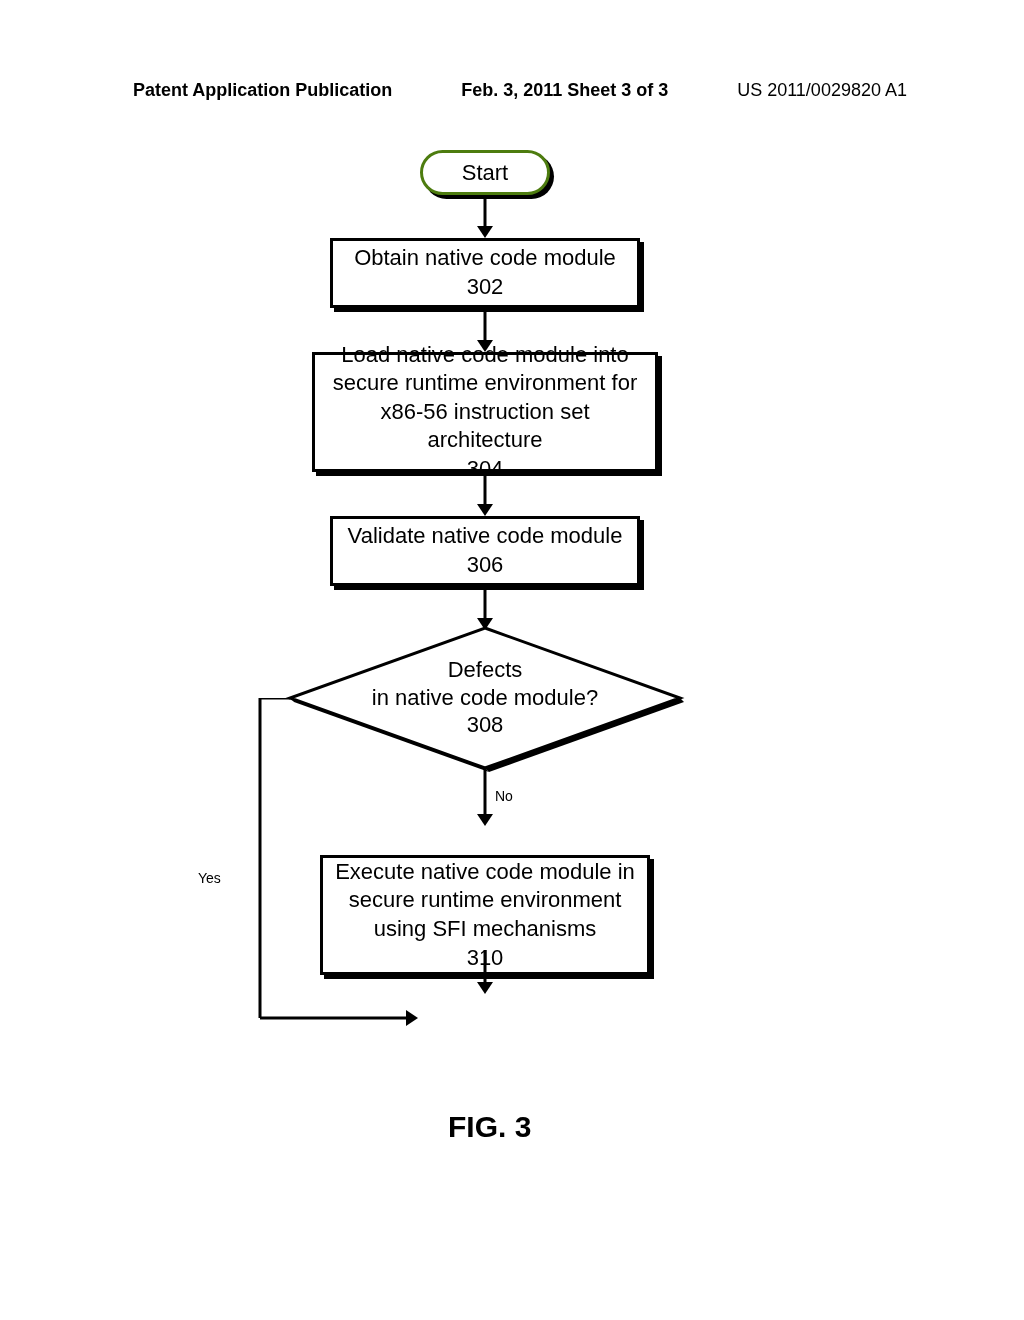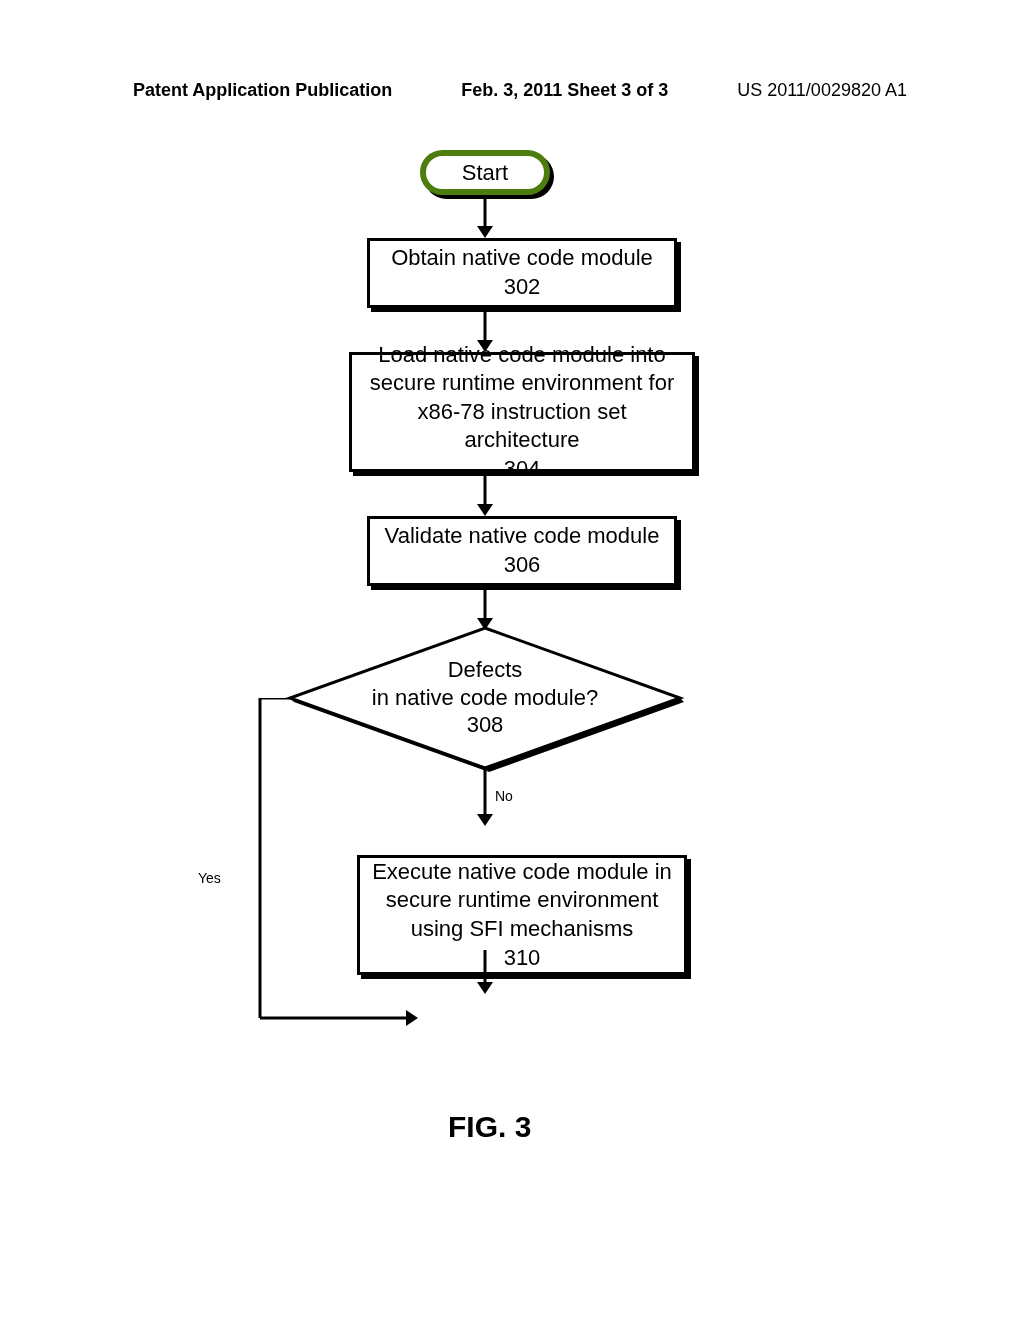--- a/index.html
+++ b/index.html
@@ -29,21 +29,21 @@
     top: 150px;
     left: 0;
     width: 1024px;
     height: 1020px;
   }
 
   
   .terminator {
     position: absolute;
     background: white;
-    border: 6px solid #4d7c0f;
+    border: 3px solid #4d7c0f;
     border-radius: 999px;
     display: flex;
     align-items: center;
     justify-content: center;
     font-size: 22px;
     box-shadow: 4px 4px 0 #000;
   }
 
   
   .process {
@@ -52,21 +52,20 @@
     border: 3px solid black;
     display: flex;
     flex-direction: column;
     align-items: center;
     justify-content: center;
     text-align: center;
     font-size: 22px;
     line-height: 1.3;
     padding: 6px 8px;
     box-shadow: 4px 4px 0 #000;
-    margin-left: 37px;
   }
 
   
   .decision-wrap {
     position: absolute;
   }
   .decision-text {
     position: absolute;
     width: 100%;
     text-align: center;
@@ -109,21 +108,21 @@
     <span>Obtain native code module</span>
     <span>302</span>
   </div>
 
   <svg style="position:absolute; left:475px; top:162px;" width="20" height="42">
     <line x1="10" y1="0" x2="10" y2="30" stroke="black" stroke-width="3"></line>
     <polygon points="10,40 2,28 18,28" fill="black"></polygon>
   </svg>
 
   <div class="process" style="left:312px; top:202px; width:346px; height:120px;">
-    <span>Load native code module into secure runtime environment for x86-78 instruction set architecture</span>
+    <span>Load native code module into secure runtime environment for x86-56 instruction set architecture</span>
     <span>304</span>
   </div>
 
   <svg style="position:absolute; left:475px; top:326px;" width="20" height="42">
     <line x1="10" y1="0" x2="10" y2="30" stroke="black" stroke-width="3"></line>
     <polygon points="10,40 2,28 18,28" fill="black"></polygon>
   </svg>
 
   <div class="process" style="left:330px; top:366px; width:310px; height:70px;">
     <span>Validate native code module</span>

